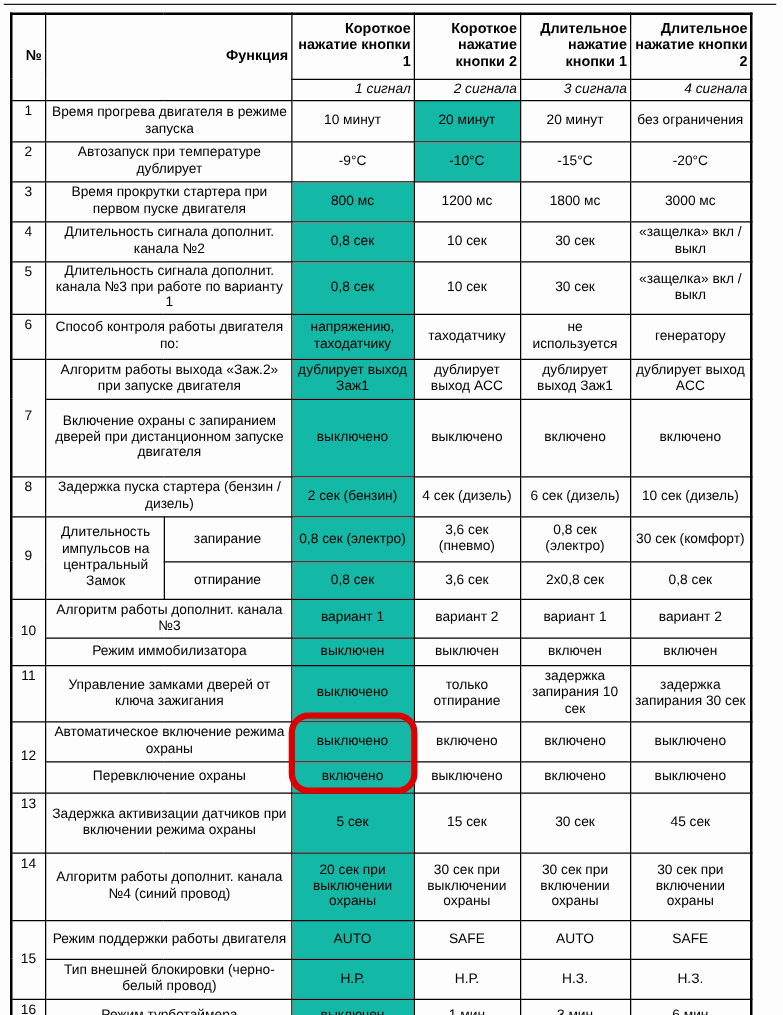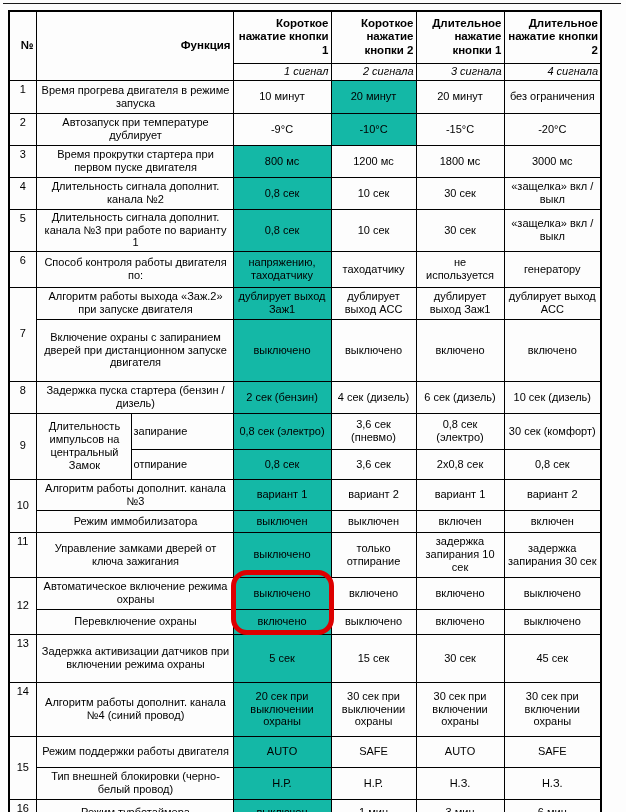--- a/index.html
+++ b/index.html
@@ -18,21 +18,21 @@
     border:1px solid #000;
     font-size:11px;line-height:1.18;
     padding:1px 2px;overflow:hidden;
     word-wrap:break-word;
   }
   .cfg th{font-size:11.5px;font-weight:bold;text-align:right;vertical-align:middle;}
   .cfg th.sig{font-weight:normal;font-style:italic;font-size:11px;}
   td.n{text-align:center;vertical-align:top;padding-top:2px;}
   td.n.mid{vertical-align:middle;padding-top:0;}
   td.f{text-align:center;vertical-align:middle;padding-left:4px;padding-right:2px;}
-  td.sub{text-align:left;vertical-align:middle;}
+  td.sub{text-align:center;vertical-align:middle;}
   td.v{text-align:center;vertical-align:middle;}
   td.g{background:#14b8a6;}
   .highlight{
     position:absolute;left:231px;top:570px;width:93px;height:55px;
     border:5px solid #dd0000;border-radius:16px;
     z-index:5;pointer-events:none;background:transparent;
   }
 </style>
 </head>
 <body>

